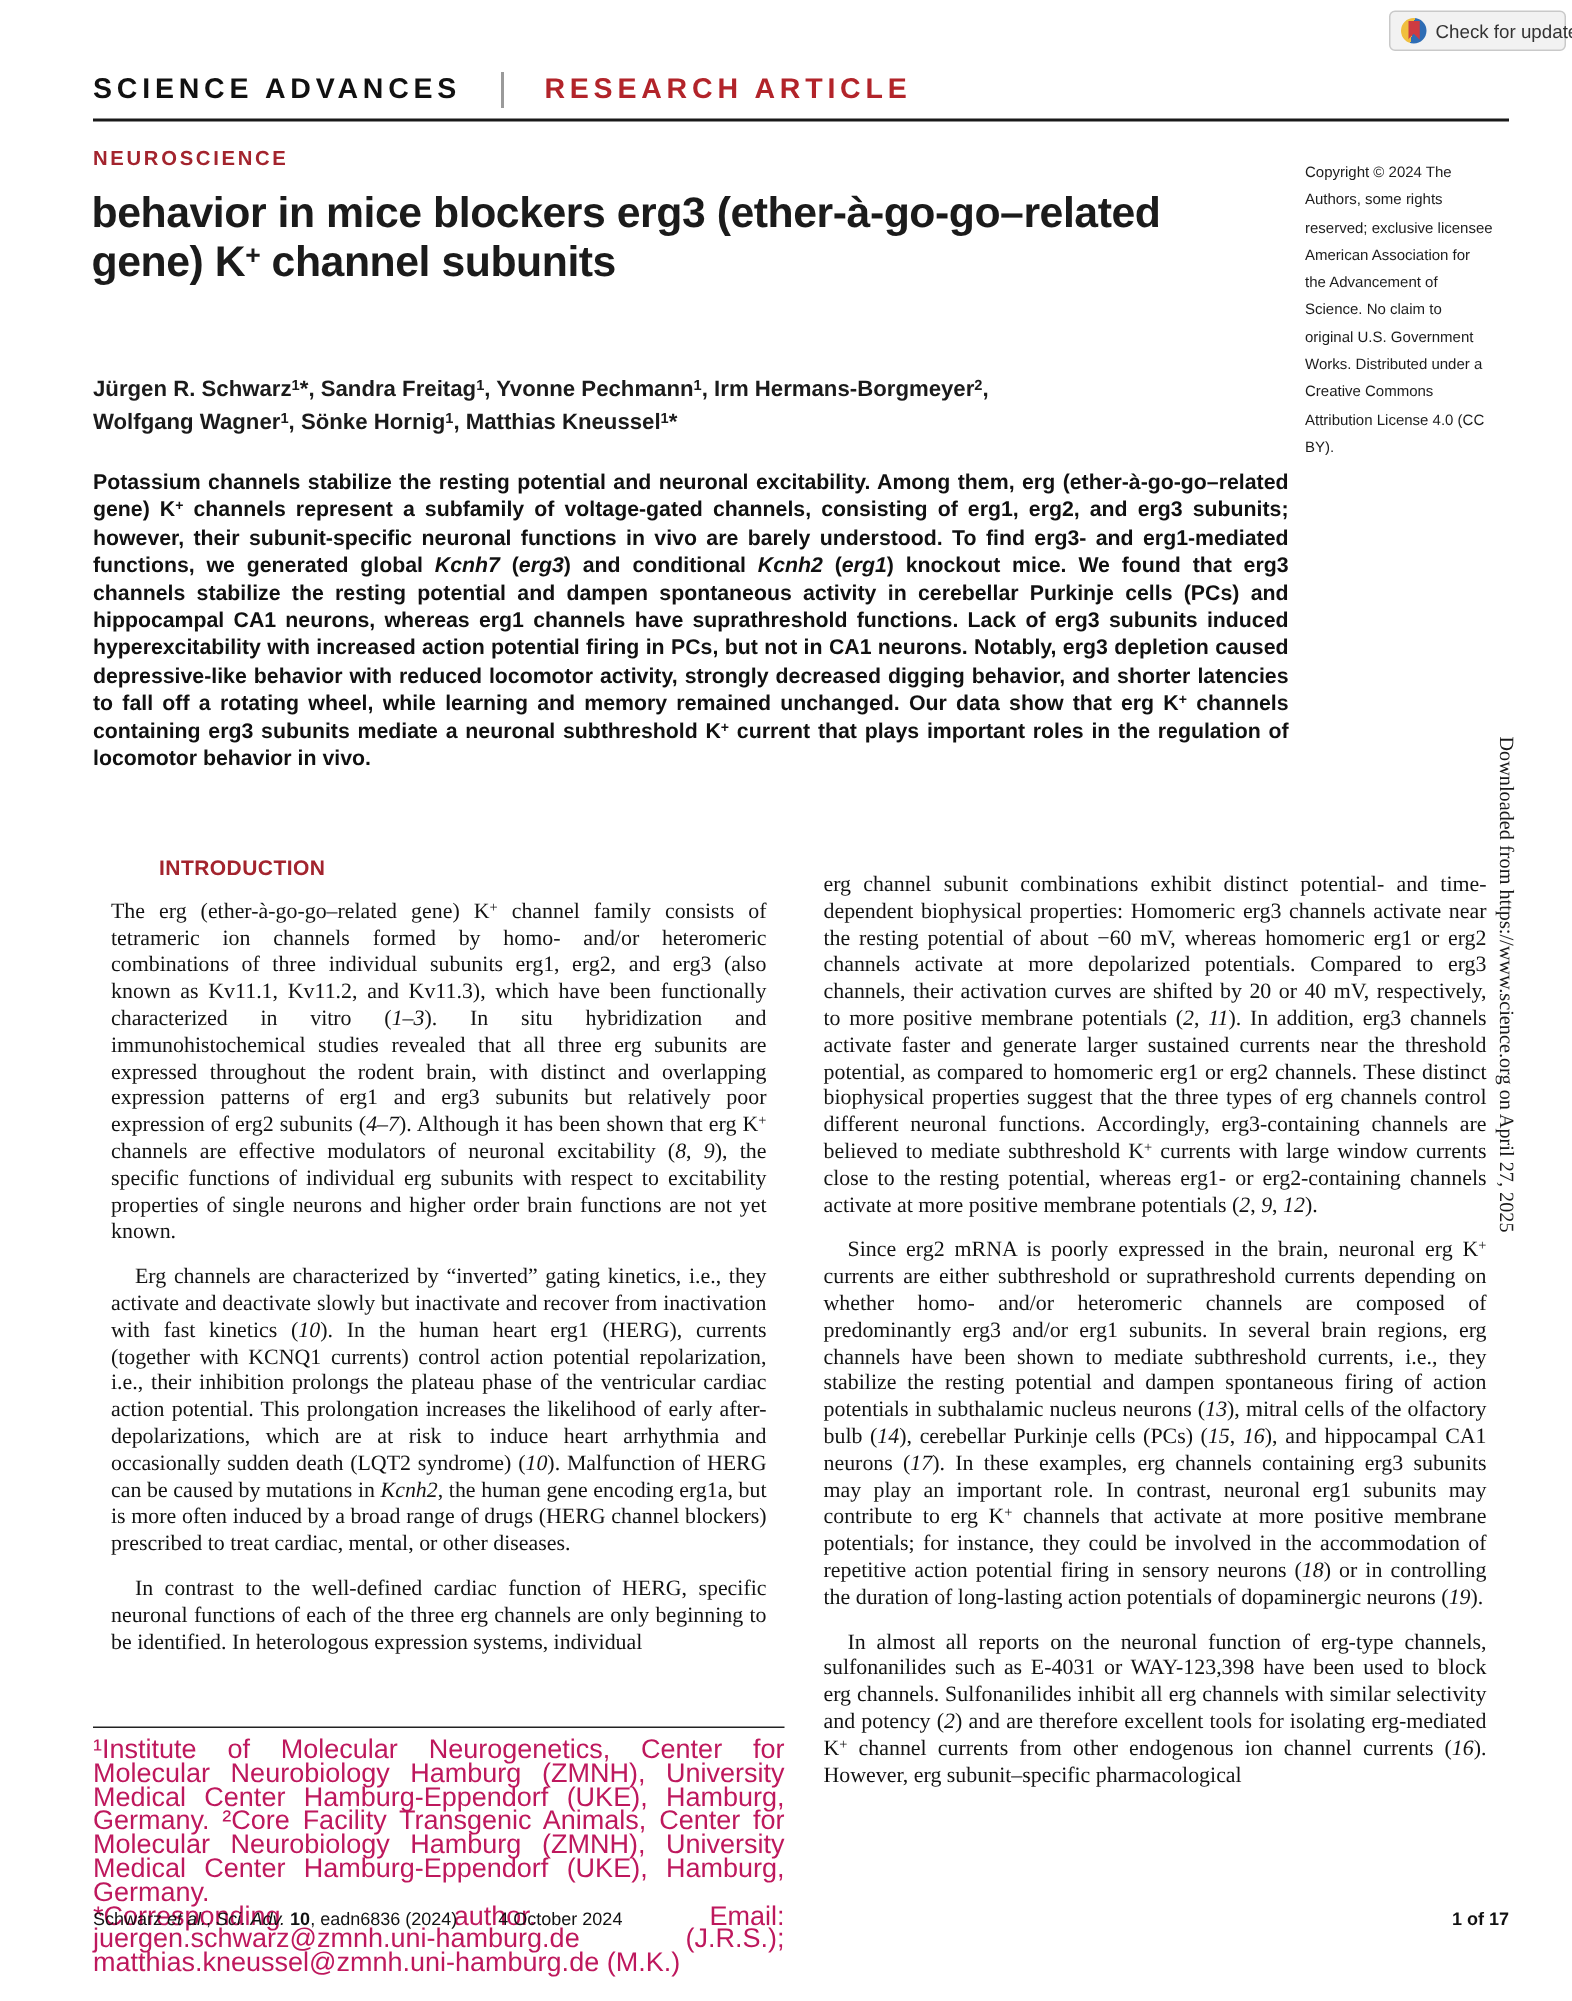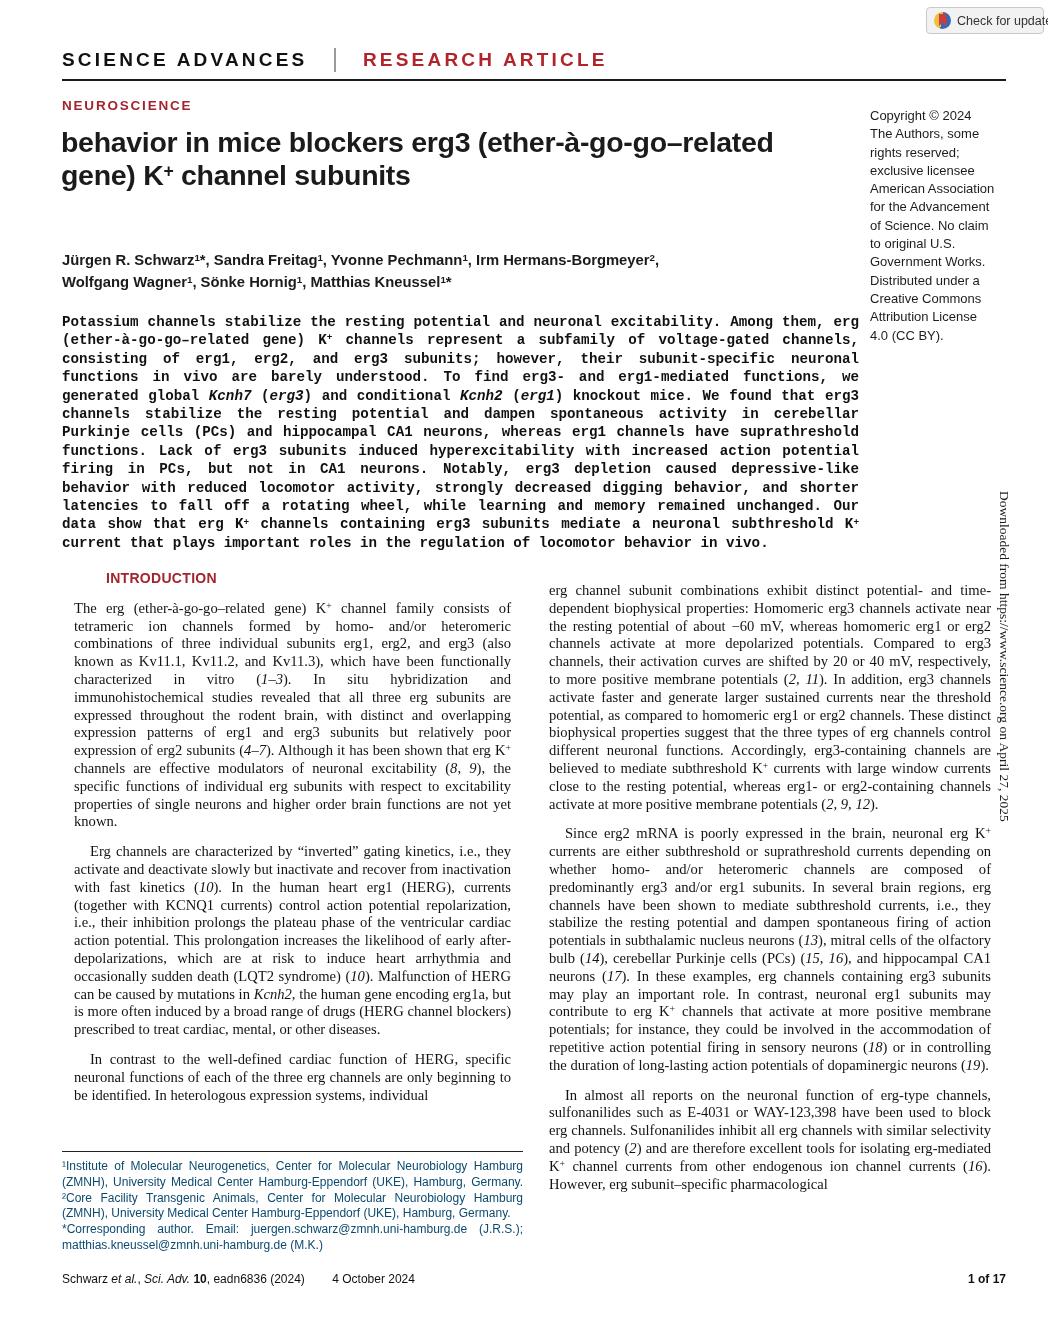--- a/index.html
+++ b/index.html
@@ -26,42 +26,42 @@
   .eyebrow { position:absolute; left:62px; top:98px; font-size:13.5px; font-weight:700;
              letter-spacing:1.8px; color:var(--brand-red,#a3242e); }
 
   .title { position:absolute; left:61px; top:126px; margin:0; font-size:28.5px; font-weight:700;
            letter-spacing:-0.3px; color:#1b1b1b; line-height:33px; white-space:nowrap; }
   .title sup { font-size:62%; top:-0.45em; }
 
   .authors { position:absolute; left:62px; top:249px; font-size:14.8px; font-weight:700;
              color:#1b1b1b; line-height:22px; white-space:nowrap; }
 
-  .copyright { position:absolute; left:870px; top:107px; width:126px; font-size:13px;
+  .copyright { position:absolute; left:870px; top:107px; width:126px; font-size:10px;
                line-height:18.3px; color:#1c1c1c; }
 
   .abstract { position:absolute; left:62px; top:313px; width:797px; font-size:14.2px; font-weight:700;
-              line-height:18.4px; color:#111; text-align:justify;font-family:Liberation Mono, monospace; }
+              line-height:18.4px; color:#111; text-align:justify; }
 
   
   .col { position:absolute; top:570px; font-family:"Liberation Serif", serif; font-size:14.6px;
          line-height:17.8px; color:#131313; text-align:justify; }
   .col-left  { left:62px;  width:461px; height:576px; overflow:hidden; }
   .col-right { left:537px; width:466px; height:697px; overflow:hidden; }
   .intro-heading { margin:0 0 4px 0; font-family:"Liberation Sans", sans-serif; font-size:14px;
                    font-weight:700; letter-spacing:0.3px; color:var(--brand-red,#a3242e);padding-left:44px; }
   .body-p { margin:12px; }
   .indent { text-indent:16px;font-family:Liberation Serif, serif; }
   sup { font-size:66%; line-height:0; position:relative; top:-0.42em; vertical-align:baseline; }
   em { font-style:italic; }
 
   
   .fn-rule { position:absolute; left:62px; top:1151px; width:461px; height:1px; background:#222; }
-  .footnotes { position:absolute; left:62px; top:1159px; width:461px; font-size:12px;
-               line-height:15.8px; color:#0c4a6e; text-align:justify; }
+  .footnotes { position:absolute; left:62px; top:1159px; width:461px; font-size:18px;
+               line-height:15.8px; color:#be185d; text-align:justify; }
   .footnotes p { margin:0; }
 
   
   .download-note { position:absolute; left:1012px; top:491px; transform-origin:0 0; transform:rotate(90deg);
                    font-family:"Liberation Serif", serif; font-size:13.5px; color:#1a1a1a; white-space:nowrap; }
 
   
   .footer { position:absolute; left:62px; top:1272px; width:944px; display:flex;
             justify-content:space-between; font-size:12px; color:#111; }
   .footer-date { margin-left:24px; }

